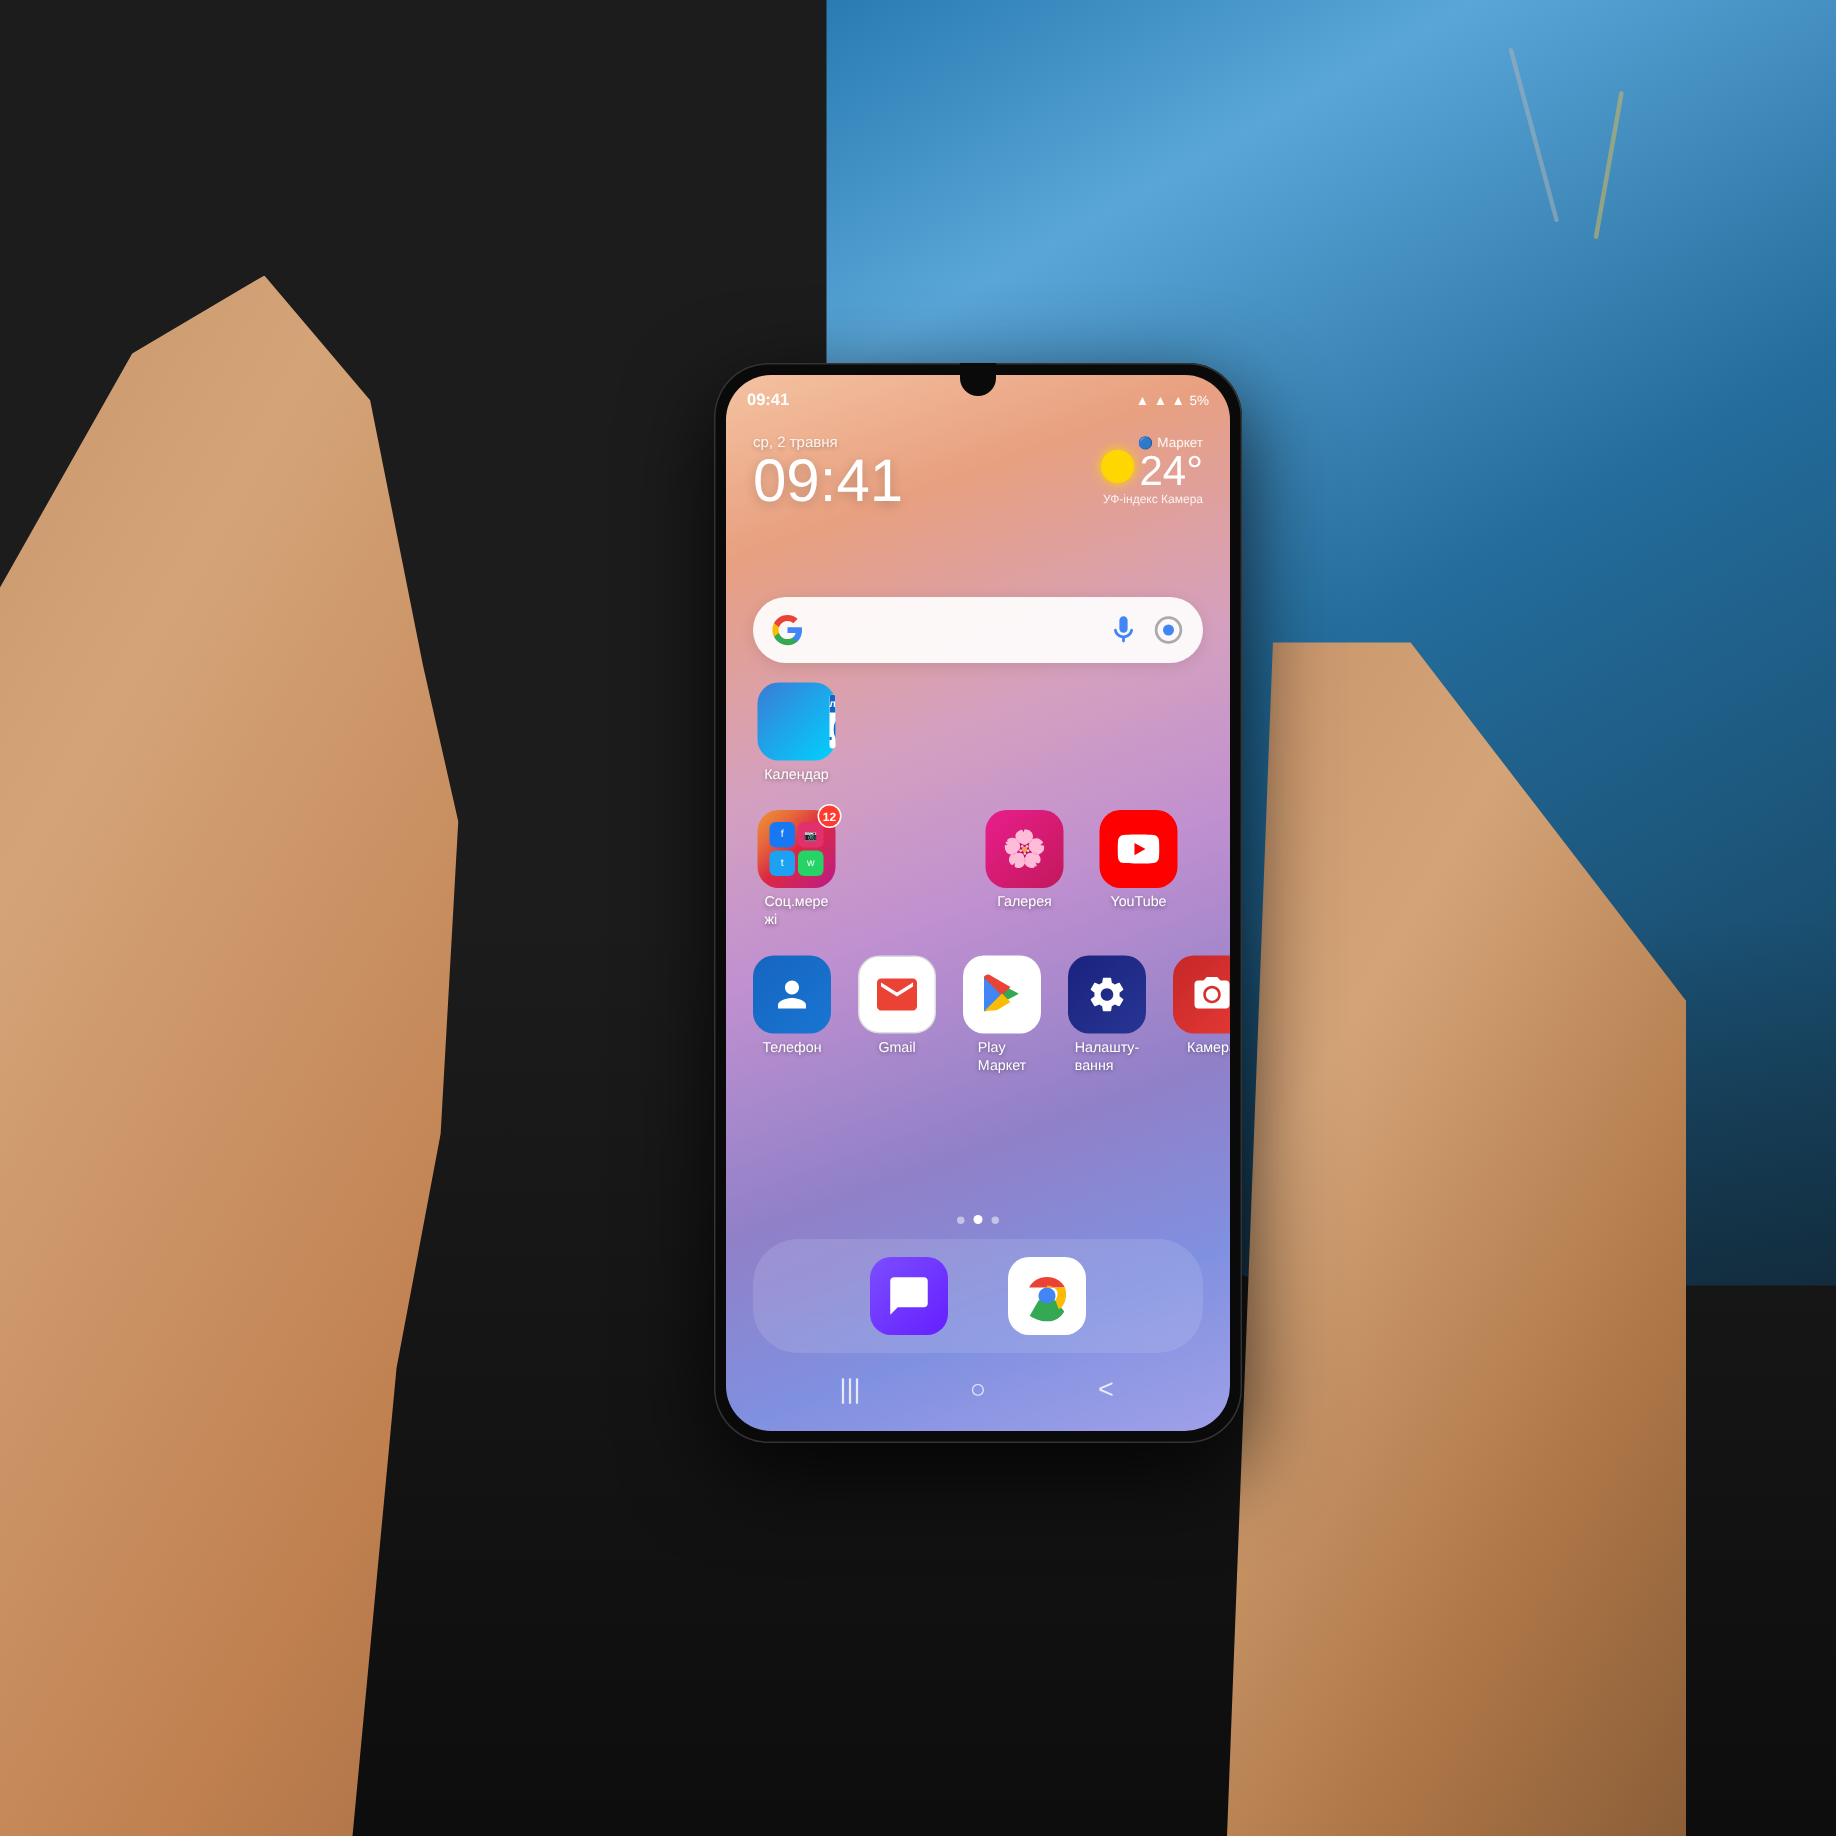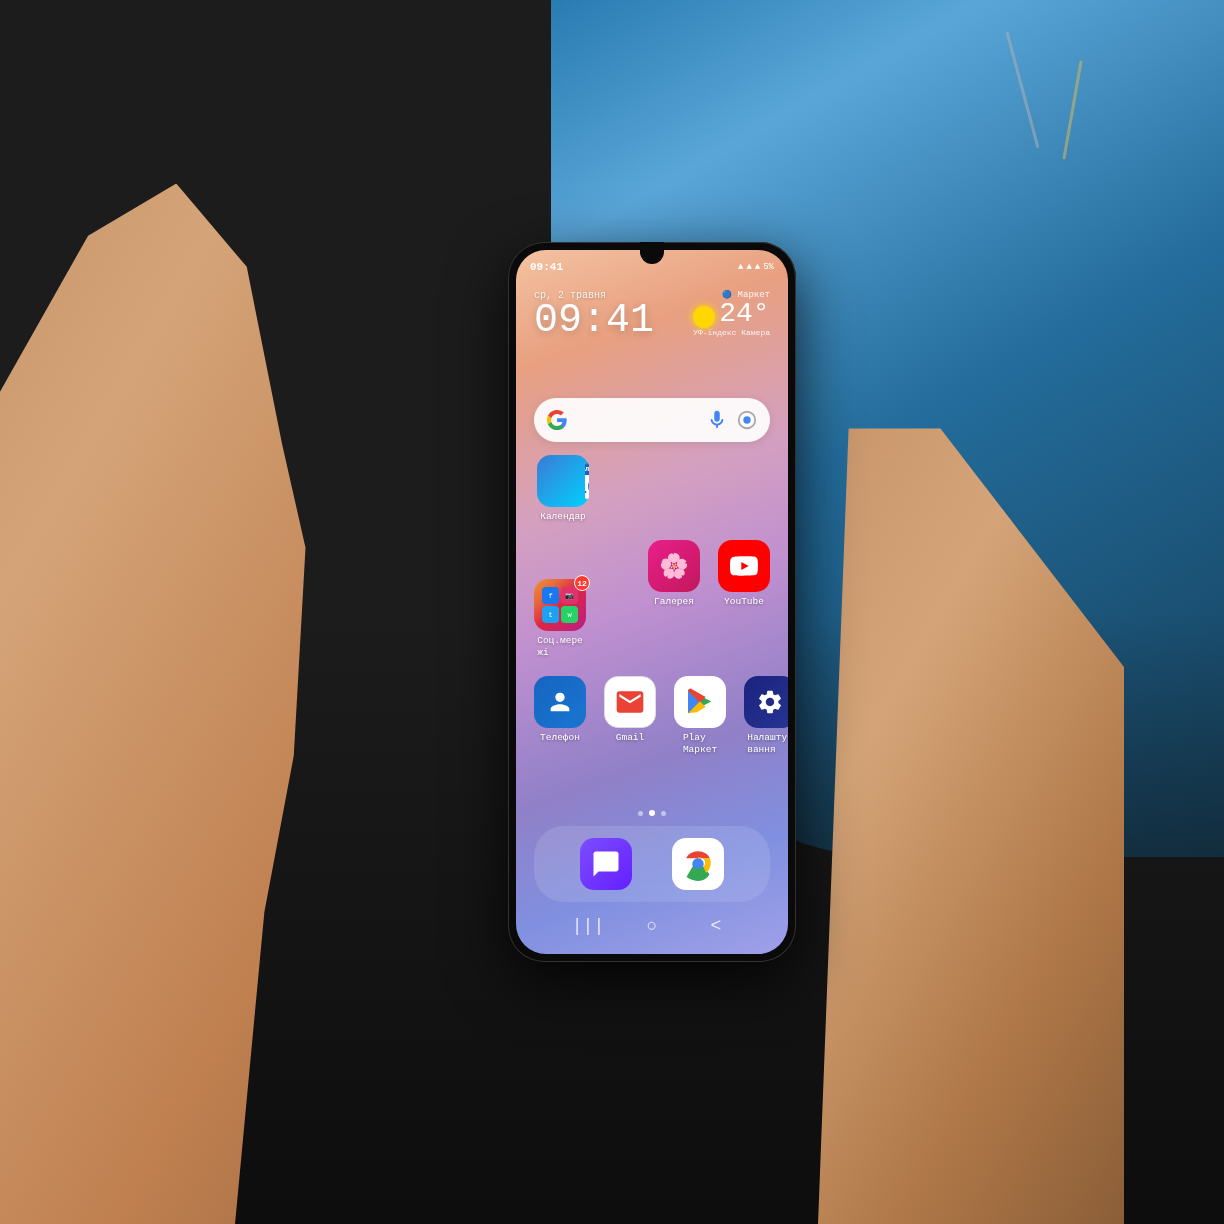--- a/index.html
+++ b/index.html
@@ -25,28 +25,27 @@
 
     
     .phone-wrapper {
       position: relative;
       z-index: 10;
       margin-left: 80px;
       margin-top: -20px;
     }
 
     .phone-frame {
-      width: 288px;
+      width: 352px;
       height: 720px;
       background: #0a0a0a;
       border-radius: 36px;
       padding: 8px;
       box-shadow: 0 20px 60px rgba(0,0,0,0.8), inset 0 0 0 1px #333;
       position: relative;
-      font-family: Liberation Mono, monospace;
     }
 
     .phone-screen {
       width: 100%;
       height: 100%;
       border-radius: 30px;
       overflow: hidden;
       position: relative;
       background: linear-gradient(160deg, #f4c2a1 0%, #e8a080 15%, #d4a0c0 35%, #c090d0 50%, #9080c8 70%, #8090e0 85%, #a0a0e8 100%);
     }
@@ -257,21 +256,20 @@
     }
 
     
     .icon-calendar {
       background: linear-gradient(135deg, #3a7bd5, #00d2ff);
       padding-left: 48px;
     }
 
     .icon-social {
       background: linear-gradient(135deg, #f09433, #e6683c, #dc2743, #cc2366, #bc1888);
-      margin-top: 39px;
     }
 
     .icon-gallery {
       background: linear-gradient(135deg, #e91e8c, #c2185b);
     }
 
     .icon-youtube {
       background: #ff0000;
     }
 
@@ -467,21 +465,21 @@
       <div class="widget-area">
         <div class="date-time-widget">
           <div class="date-label">ср, 2 травня</div>
           <div class="time-display">09:41</div>
         </div>
         <div class="weather-widget">
           <div class="weather-location">
             <span style="font-size:8px;">🔵</span>
             <span>Маркет</span>
           </div>
-          <div style="display:flex;align-items:flex-end;gap:4px;">
+          <div style="display:flex;align-items:flex-start;gap:4px;">
             <span class="weather-icon-sun"></span>
             <span class="weather-temp">24°</span>
           </div>
           <div class="weather-desc">
             <span>УФ-індекс</span>
             <span>Камера</span>
           </div>
         </div>
       </div>
 

